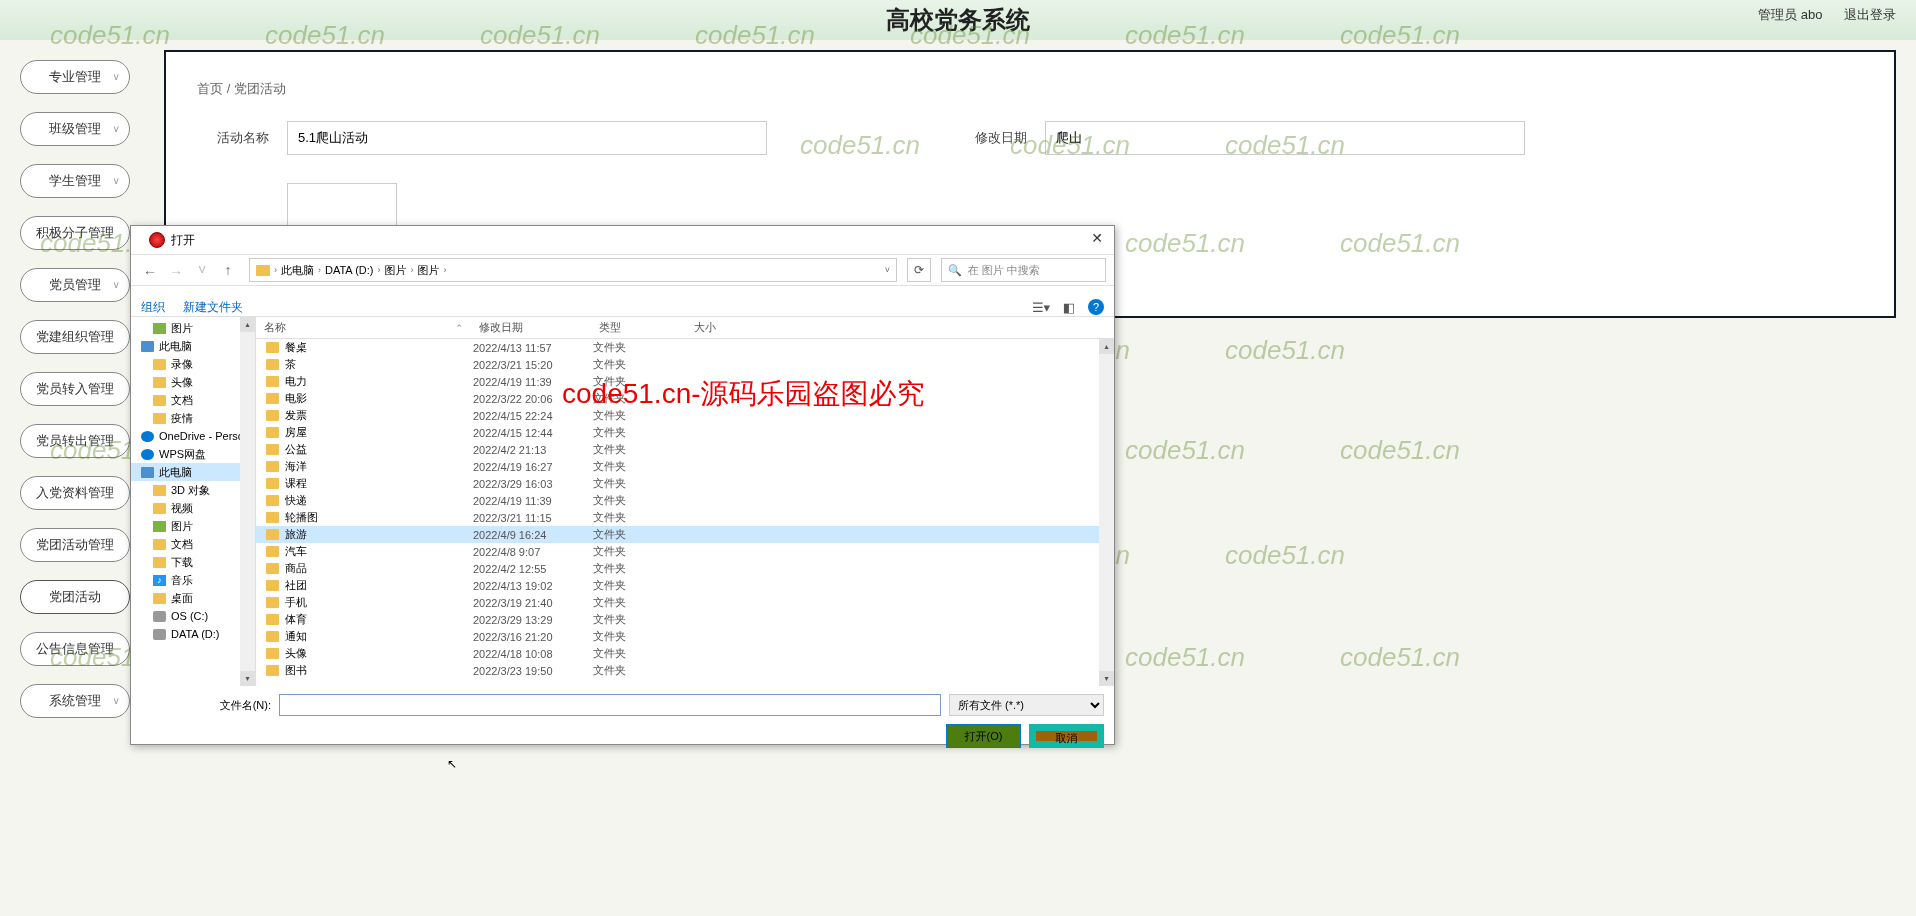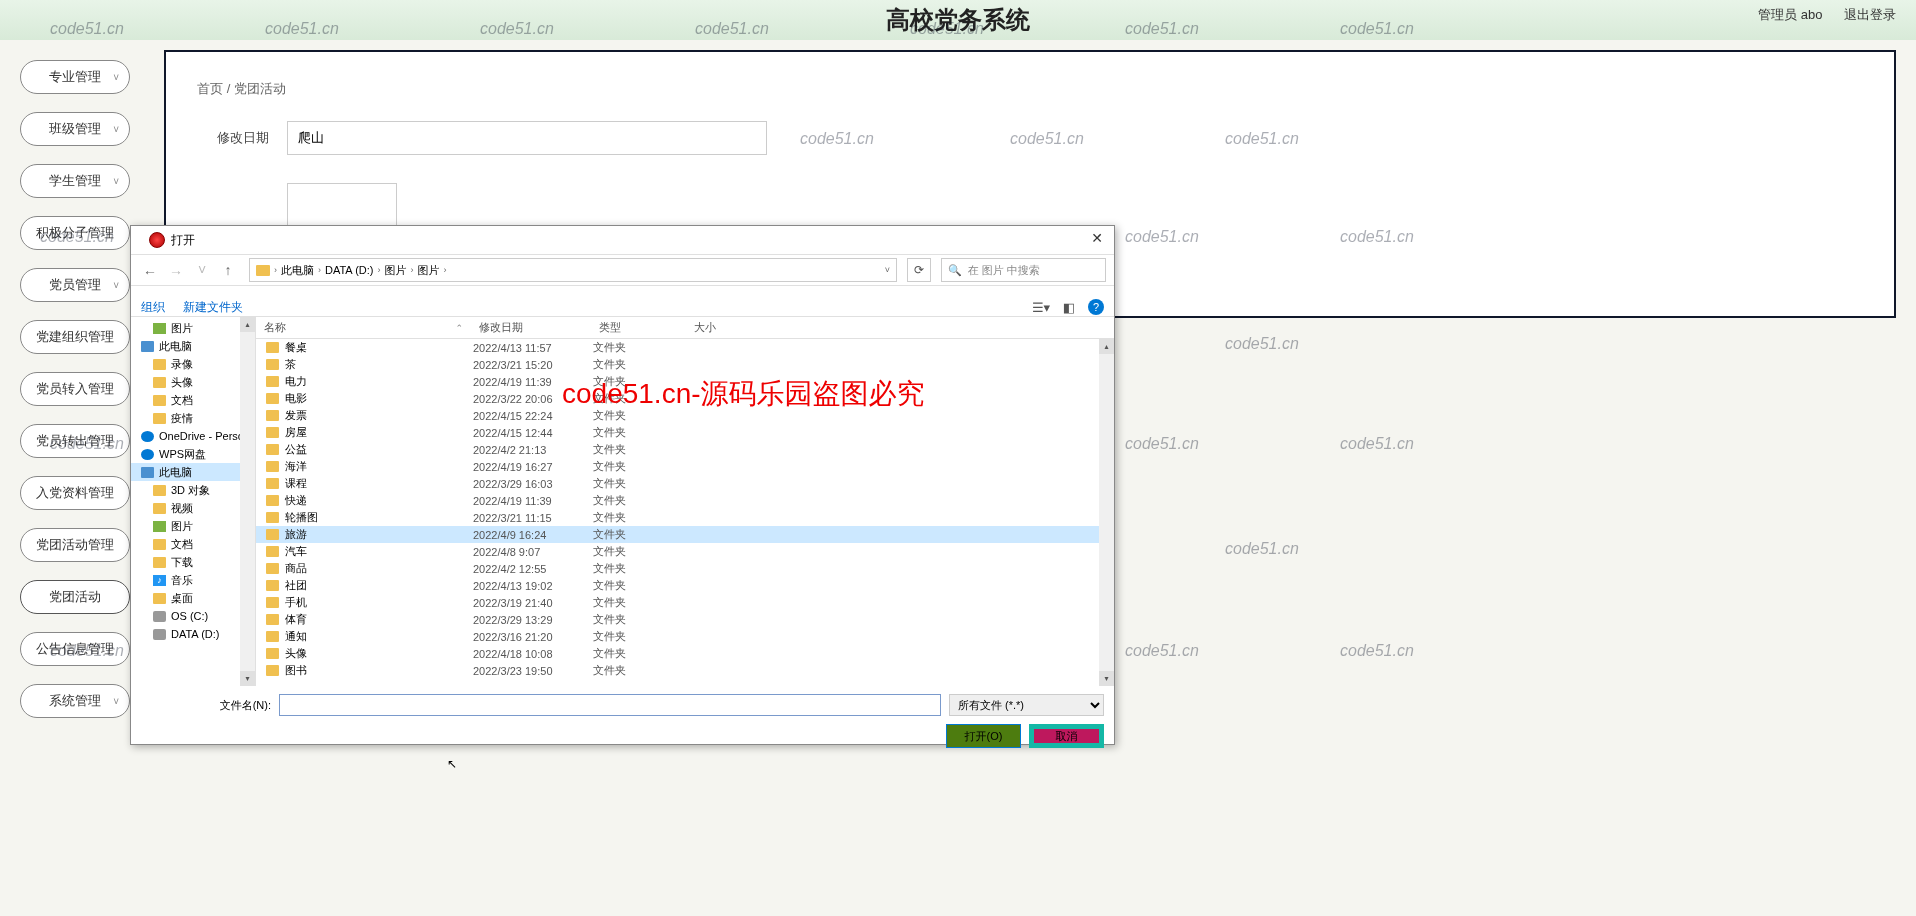--- a/index.html
+++ b/index.html
@@ -20,21 +20,21 @@
 .form-row { display: flex; gap: 200px; padding: 8px 20px; }
 .field { display: flex; align-items: center; gap: 18px; }
 .field label { font-size: 13px; color: #444; width: 60px; text-align: right; }
 .field input { width: 480px; height: 34px; border: 1px solid #ccc; padding: 0 10px; font-size: 13px; }
 .field2 input { width: 480px; }
 .upload-row { display: flex; align-items: flex-start; gap: 18px; padding: 20px 20px 0; }
 .upload-row label { font-size: 13px; color: #444; width: 60px; text-align: right; margin-top: 45px;}
 .upload-box { width: 110px; height: 110px; border: 1px solid #ccc; display: flex; align-items: center; justify-content: center; cursor: pointer; }
 .plus { font-size: 28px; color: #999; line-height: 1; }
 
-.watermark { position: absolute; color: #0f172a; font-size: 16px; opacity: 0.35; pointer-events: none; font-style: italic; }
+.watermark { position: absolute; color: #4d7c0f; font-size: 26px; opacity: 0.35; pointer-events: none; font-style: italic; }
 .wm-red { position: absolute; color: #e00; font-size: 28px; font-weight: 500; pointer-events: none; z-index: 200; }
 
 
 .dialog { position: absolute; left: 130px; top: 225px; width: 985px; height: 520px; background: #fff; border: 1px solid #888; box-shadow: 2px 2px 8px rgba(0,0,0,0.3); z-index: 100; }
 .dlg-title { height: 28px; display: flex; align-items: center; padding: 0 18px; font-size: 12px; }
 .dlg-title-icon { width: 16px; height: 16px; background: radial-gradient(circle,#f44,#a00); border-radius: 50%; margin-right: 6px; border: 1px solid #800;}
 .dlg-close { position: absolute; right: 8px; top: 4px; font-size: 14px; cursor: pointer; color: #333; width: 18px; text-align: center;}
 .dlg-nav { height: 32px; border-top: 1px solid #e0e0e0; border-bottom: 1px solid #e0e0e0; display: flex; align-items: center; padding: 0 8px; gap: 4px; font-size: 12px; }
 .nav-arrow { width: 22px; text-align: center; color: #666; cursor: pointer; font-size: 14px;}
 .nav-arrow.disabled { color: #bbb; }
@@ -80,21 +80,21 @@
 .row-date { width: 120px; color: #555;}
 .row-type { width: 95px; color: #555;}
 .list-scrollbar { position: absolute; right: 0; top: 22px; bottom: 0; width: 15px; background: #f0f0f0; }
 
 .dlg-footer { padding: 8px 10px; }
 .footer-row1 { display: flex; align-items: center; gap: 8px; margin-bottom: 8px; }
 .footer-row1 label { font-size: 11px; width: 130px; text-align: right;}
 .footer-row1 input { flex: 1; height: 22px; border: 1px solid #7a9acc; padding: 0 4px; font-size: 11px; }
 .footer-row1 select { width: 155px; height: 22px; border: 1px solid #ccc; font-size: 11px; padding: 0 4px;}
 .footer-row2 { display: flex; justify-content: flex-end; gap: 8px; }
-.dlg-btn { width: 75px; height: 24px; border: 5px solid #14b8a6; background: #be185d; font-size: 11px; cursor: pointer; }
+.dlg-btn { width: 75px; height: 24px; border: 7px solid #14b8a6; background: #a16207; font-size: 11px; cursor: pointer; }
 .dlg-btn.primary { border: 1px solid #0078d4; background: #4d7c0f; }
 .cursor-arrow { position: absolute; font-size: 12px; pointer-events: none; z-index: 300;}
 </style>
 </head>
 <body>
 
 <div class="header">
   <div class="header-title">高校党务系统</div>
   <div class="header-right">
     <span>管理员 abo</span>
@@ -118,20 +118,24 @@
     <div class="side-btn">系统管理<span class="side-caret">˅</span></div>
   </div>
 
 <div class="main">
   <div class="breadcrumb">
     <span>首页</span>
     <span>/</span>
     <span>党团活动</span>
   </div>
   <div class="form-row">
+    <div class="field">
+      <label>活动名称</label>
+      <input type="text" value="5.1爬山活动" style="">
+    </div>
     <div class="field field2">
       <label>修改日期</label>
       <input type="text" value="爬山" style="">
     </div>
   </div>
   <div class="upload-row">
     <label>活动图片</label>
     <div class="upload-box">
       <span class="plus">+</span>
     </div>

